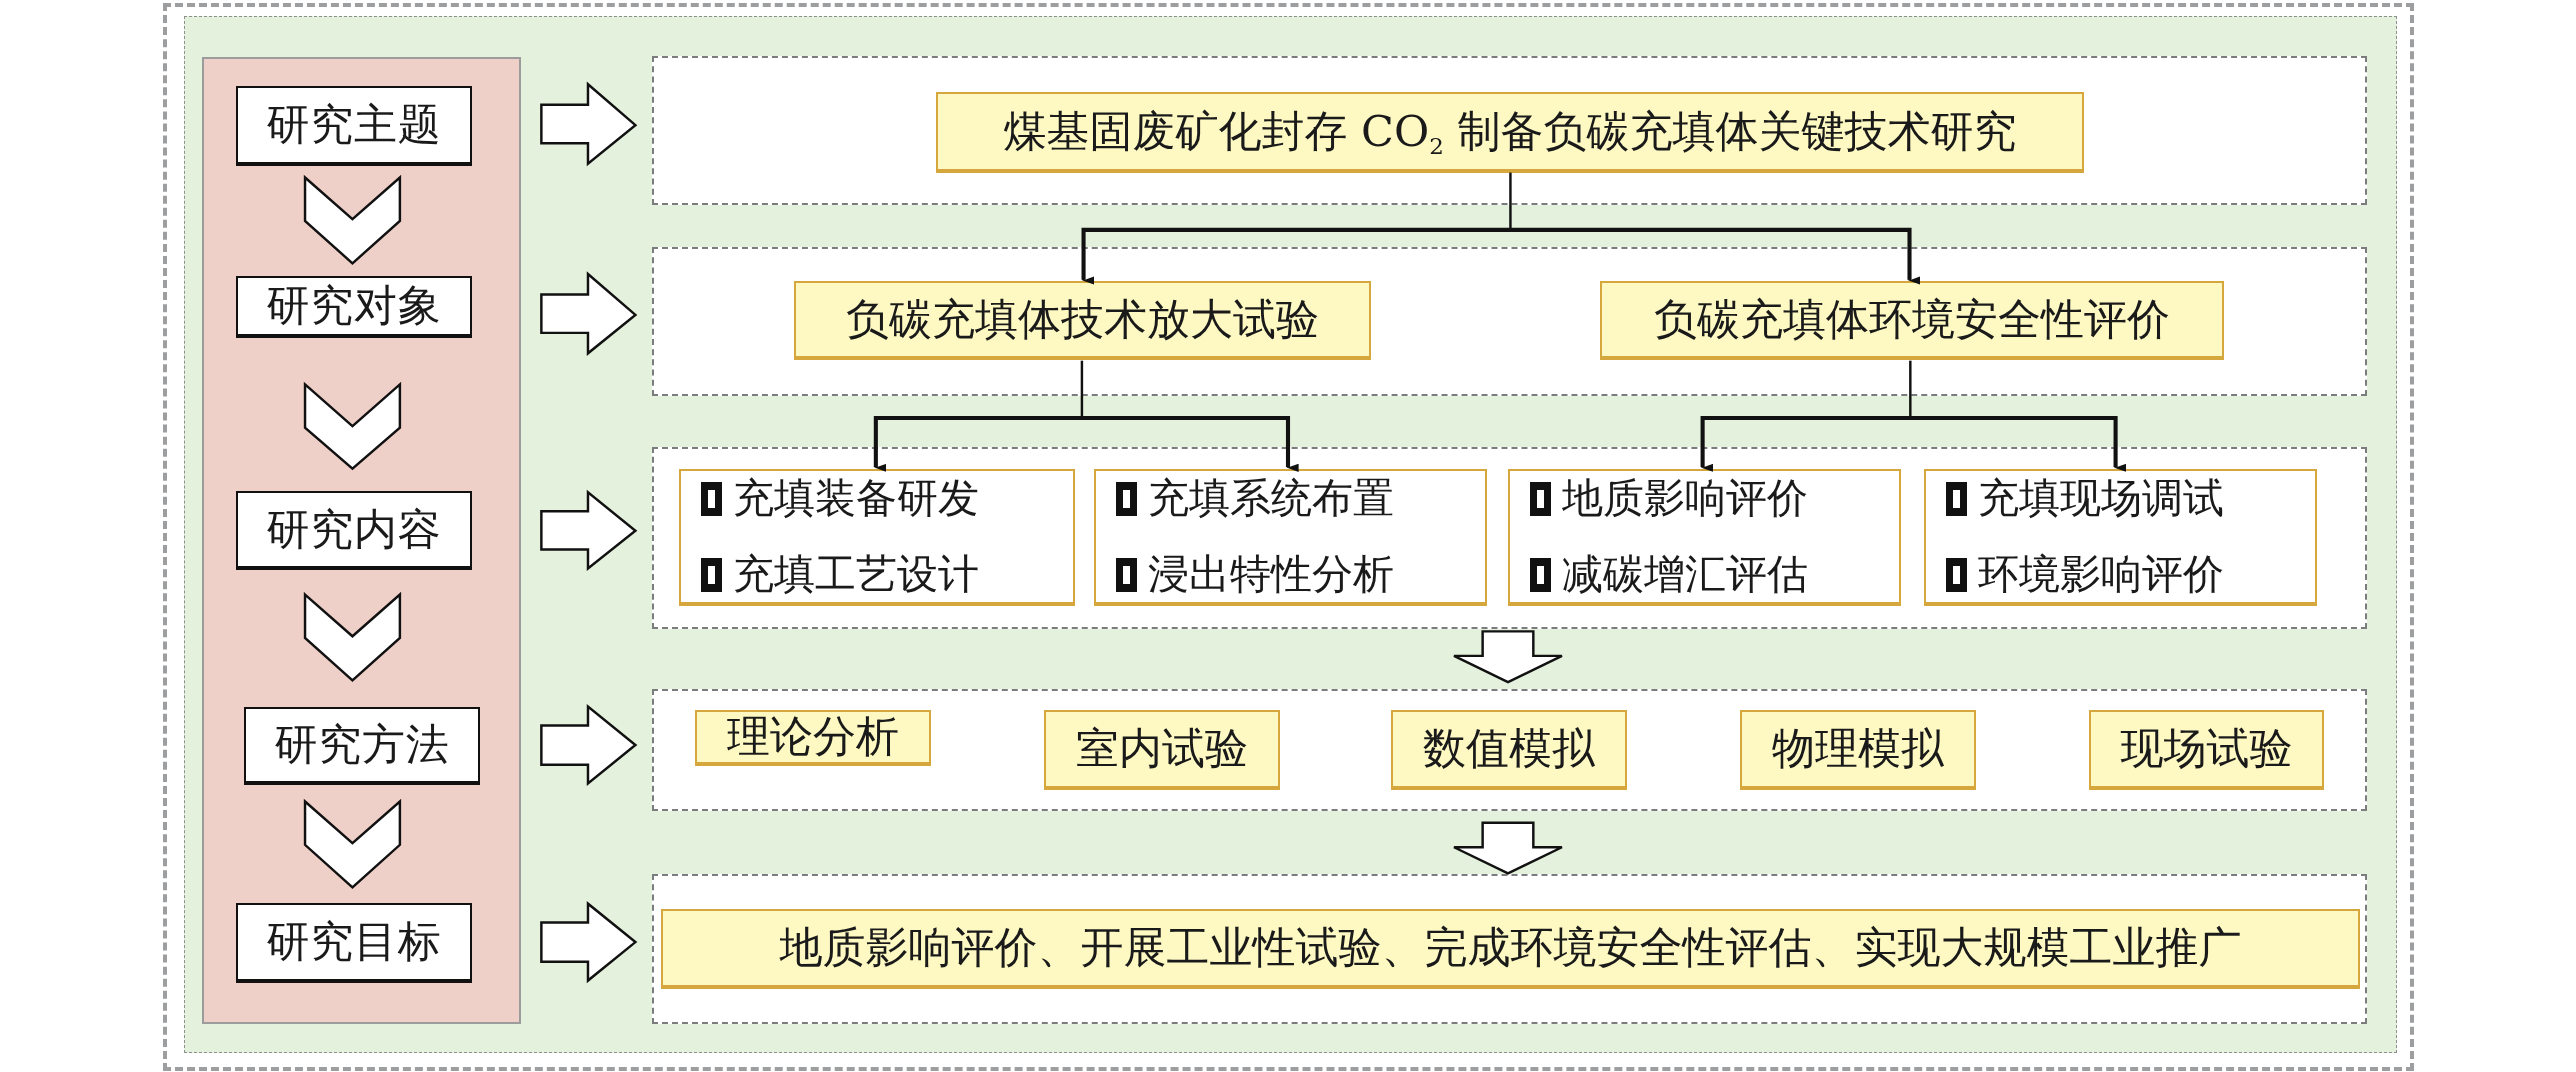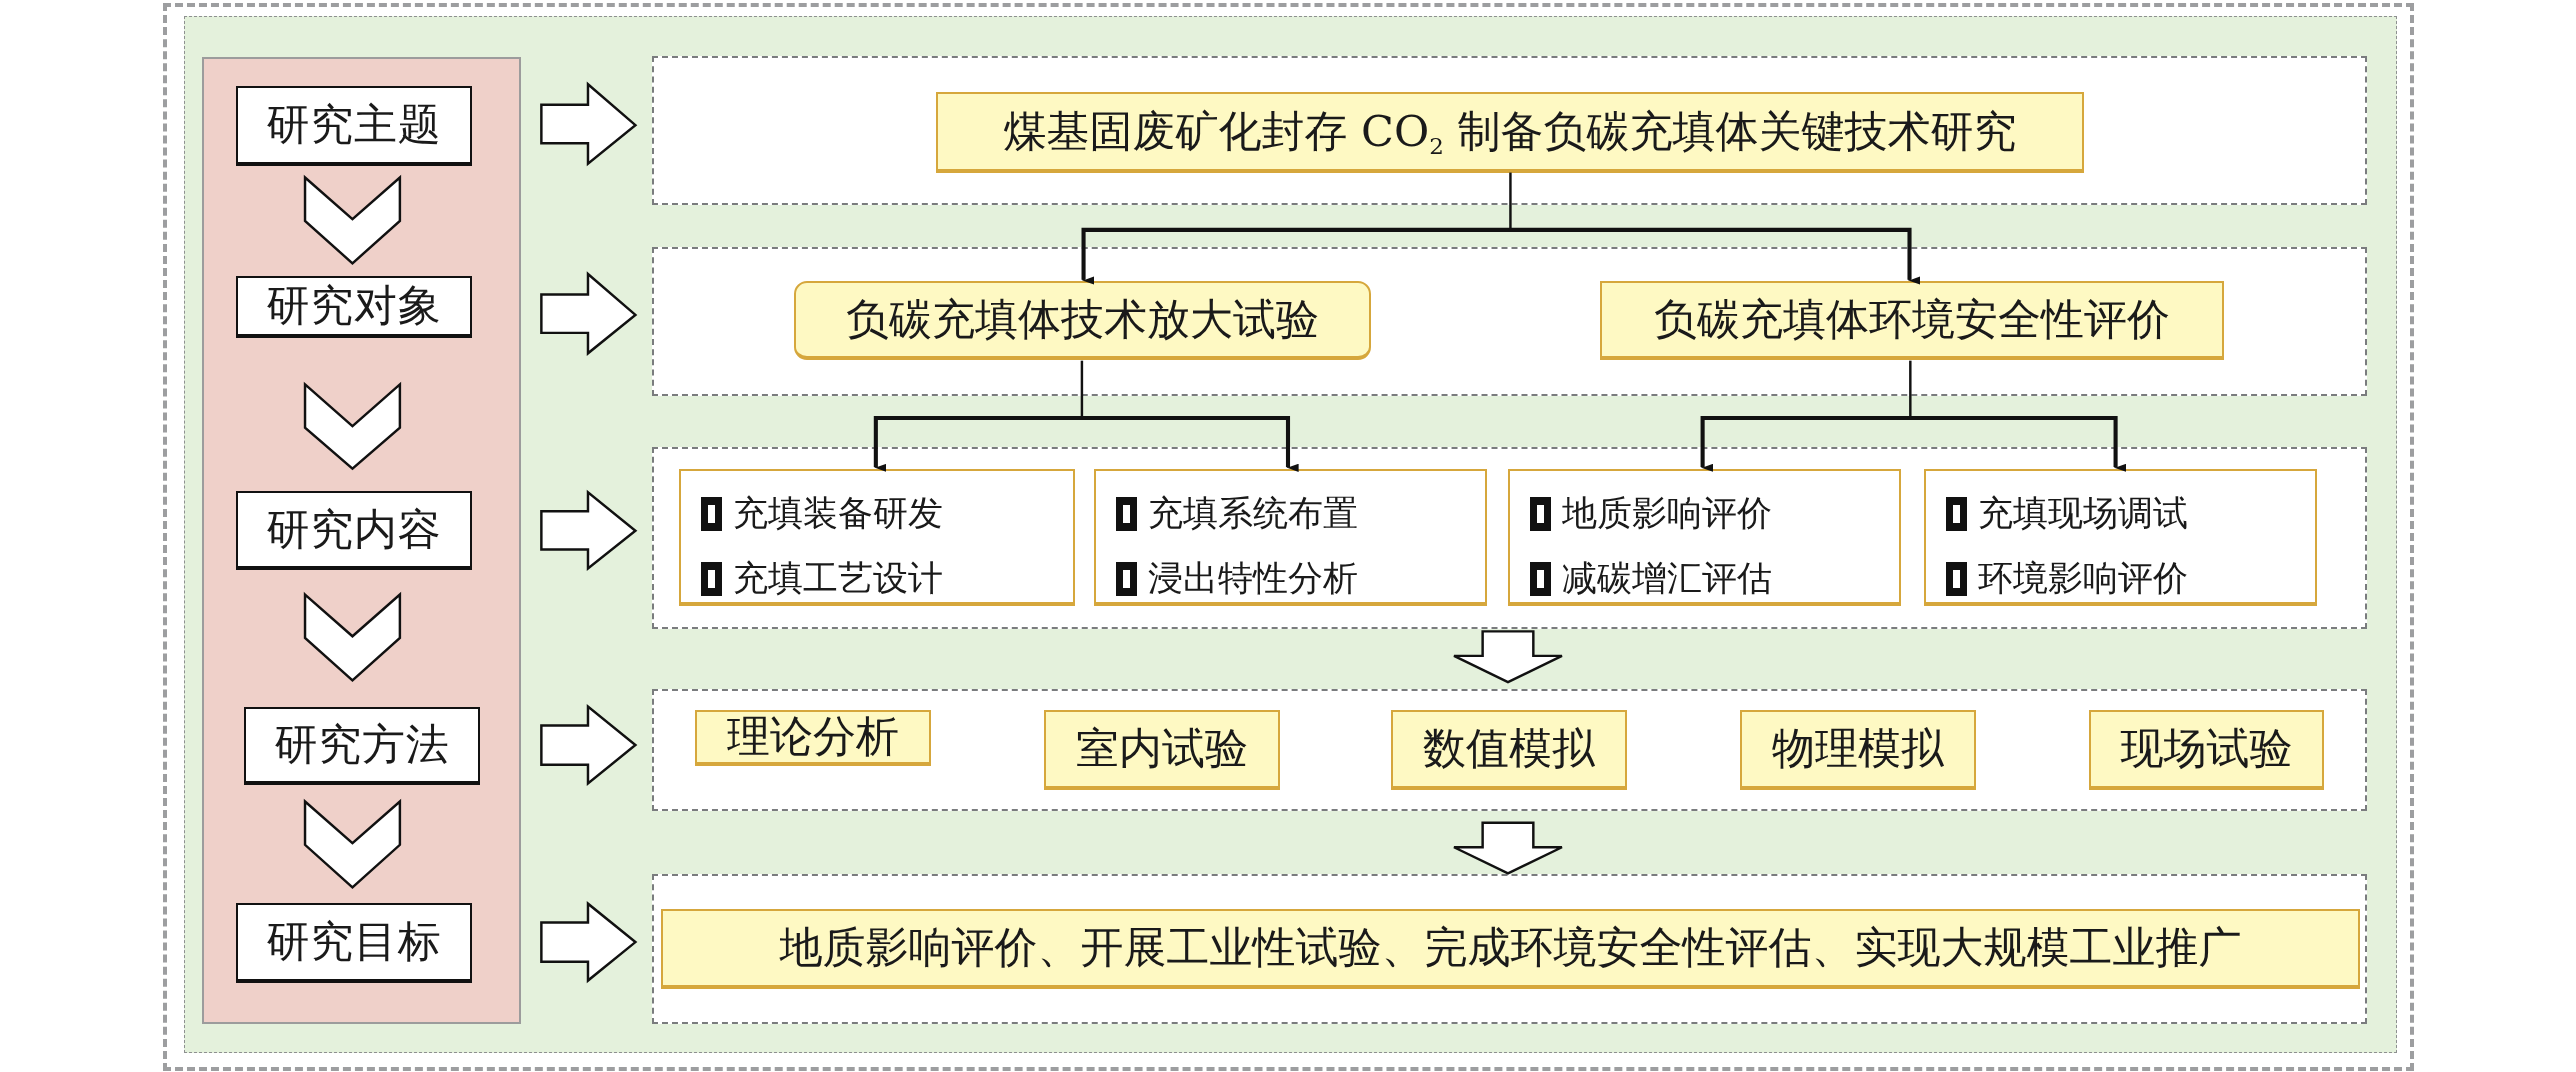--- a/index.html
+++ b/index.html
@@ -8,21 +8,21 @@
   .abs { position:absolute; box-sizing:border-box; }
   .outer { left:163px; top:2.5px; width:2251px; height:1068px; border:4.9px dashed #9d9ea0; }
   .green { left:184px; top:16.4px; width:2213px; height:1037px; background:#e4f1dc; border:1.6px dashed #8e9090; }
   .pink { left:202px; top:57px; width:319px; height:967px; background:#efd0c9; border:2.5px solid #9c9c9c; }
   .label { left:236px; width:236px; background:#fff; border:2.5px solid #111; border-bottom-width:4.1px;
            display:flex; align-items:center; justify-content:center; font-size:43px; letter-spacing:0.8px; }
   .sect { left:652px; width:1715px; background:#fff; border:2.5px dashed #7a7c7e; }
   .obox { background:#fef9c3; border:2.5px solid #d6a73c; border-bottom-width:4.1px; display:flex; align-items:center; justify-content:center;
           font-size:43px; white-space:nowrap; }
   .item { background:#fff; border:2.5px solid #d6a73c; border-bottom-width:4.9px; padding-left:19.6px;
-          display:flex; flex-direction:column; justify-content:flex-end; gap:18px; font-size:35px; }
+          display:flex; flex-direction:column; justify-content:space-between; gap:18px; font-size:41px; }
   .row { display:flex; align-items:center; gap:11.4px; white-space:nowrap; }
   .chk { width:21px; height:34px; border:8.2px solid #111; border-left-width:7.4px; border-right-width:7.4px; background:#fff; box-sizing:border-box; }
   svg { position:absolute; left:0; top:0; }
   sub { font-size:23px; vertical-align:-8.2px; }
 </style>
 </head>
 <body>
 
 <div class="abs outer"></div>
 <div class="abs green"></div>
@@ -47,21 +47,21 @@
 <div class="abs sect" style="top:56px;height:149px;"></div>
 <div class="abs sect" style="top:247px;height:149px;"></div>
 <div class="abs sect" style="top:447px;height:182px;"></div>
 <div class="abs sect" style="top:689px;height:122px;"></div>
 <div class="abs sect" style="top:874px;height:150px;"></div>
 
 <div class="abs obox" style="left:936px;top:92px;width:1148px;height:81px;">
   <span><span>煤基固废矿化封存 CO</span><sub>2</sub><span> 制备负碳充填体关键技术研究</span></span>
 </div>
 
-<div class="abs obox" style="left:794px;top:281px;width:577px;height:79px;border-radius:13px;">
+<div class="abs obox" style="left:794px;top:281px;width:577px;height:79px;">
     <span>负碳充填体技术放大试验</span>
   </div>
 <div class="abs obox" style="left:1600px;top:281px;width:624px;height:79px;">
     <span>负碳充填体环境安全性评价</span>
   </div>
 
 <div class="abs item" style="left:679px;top:469px;width:396px;height:137px;">
   <div class="row">
       <span class="chk"></span>
       <span>充填装备研发</span>

